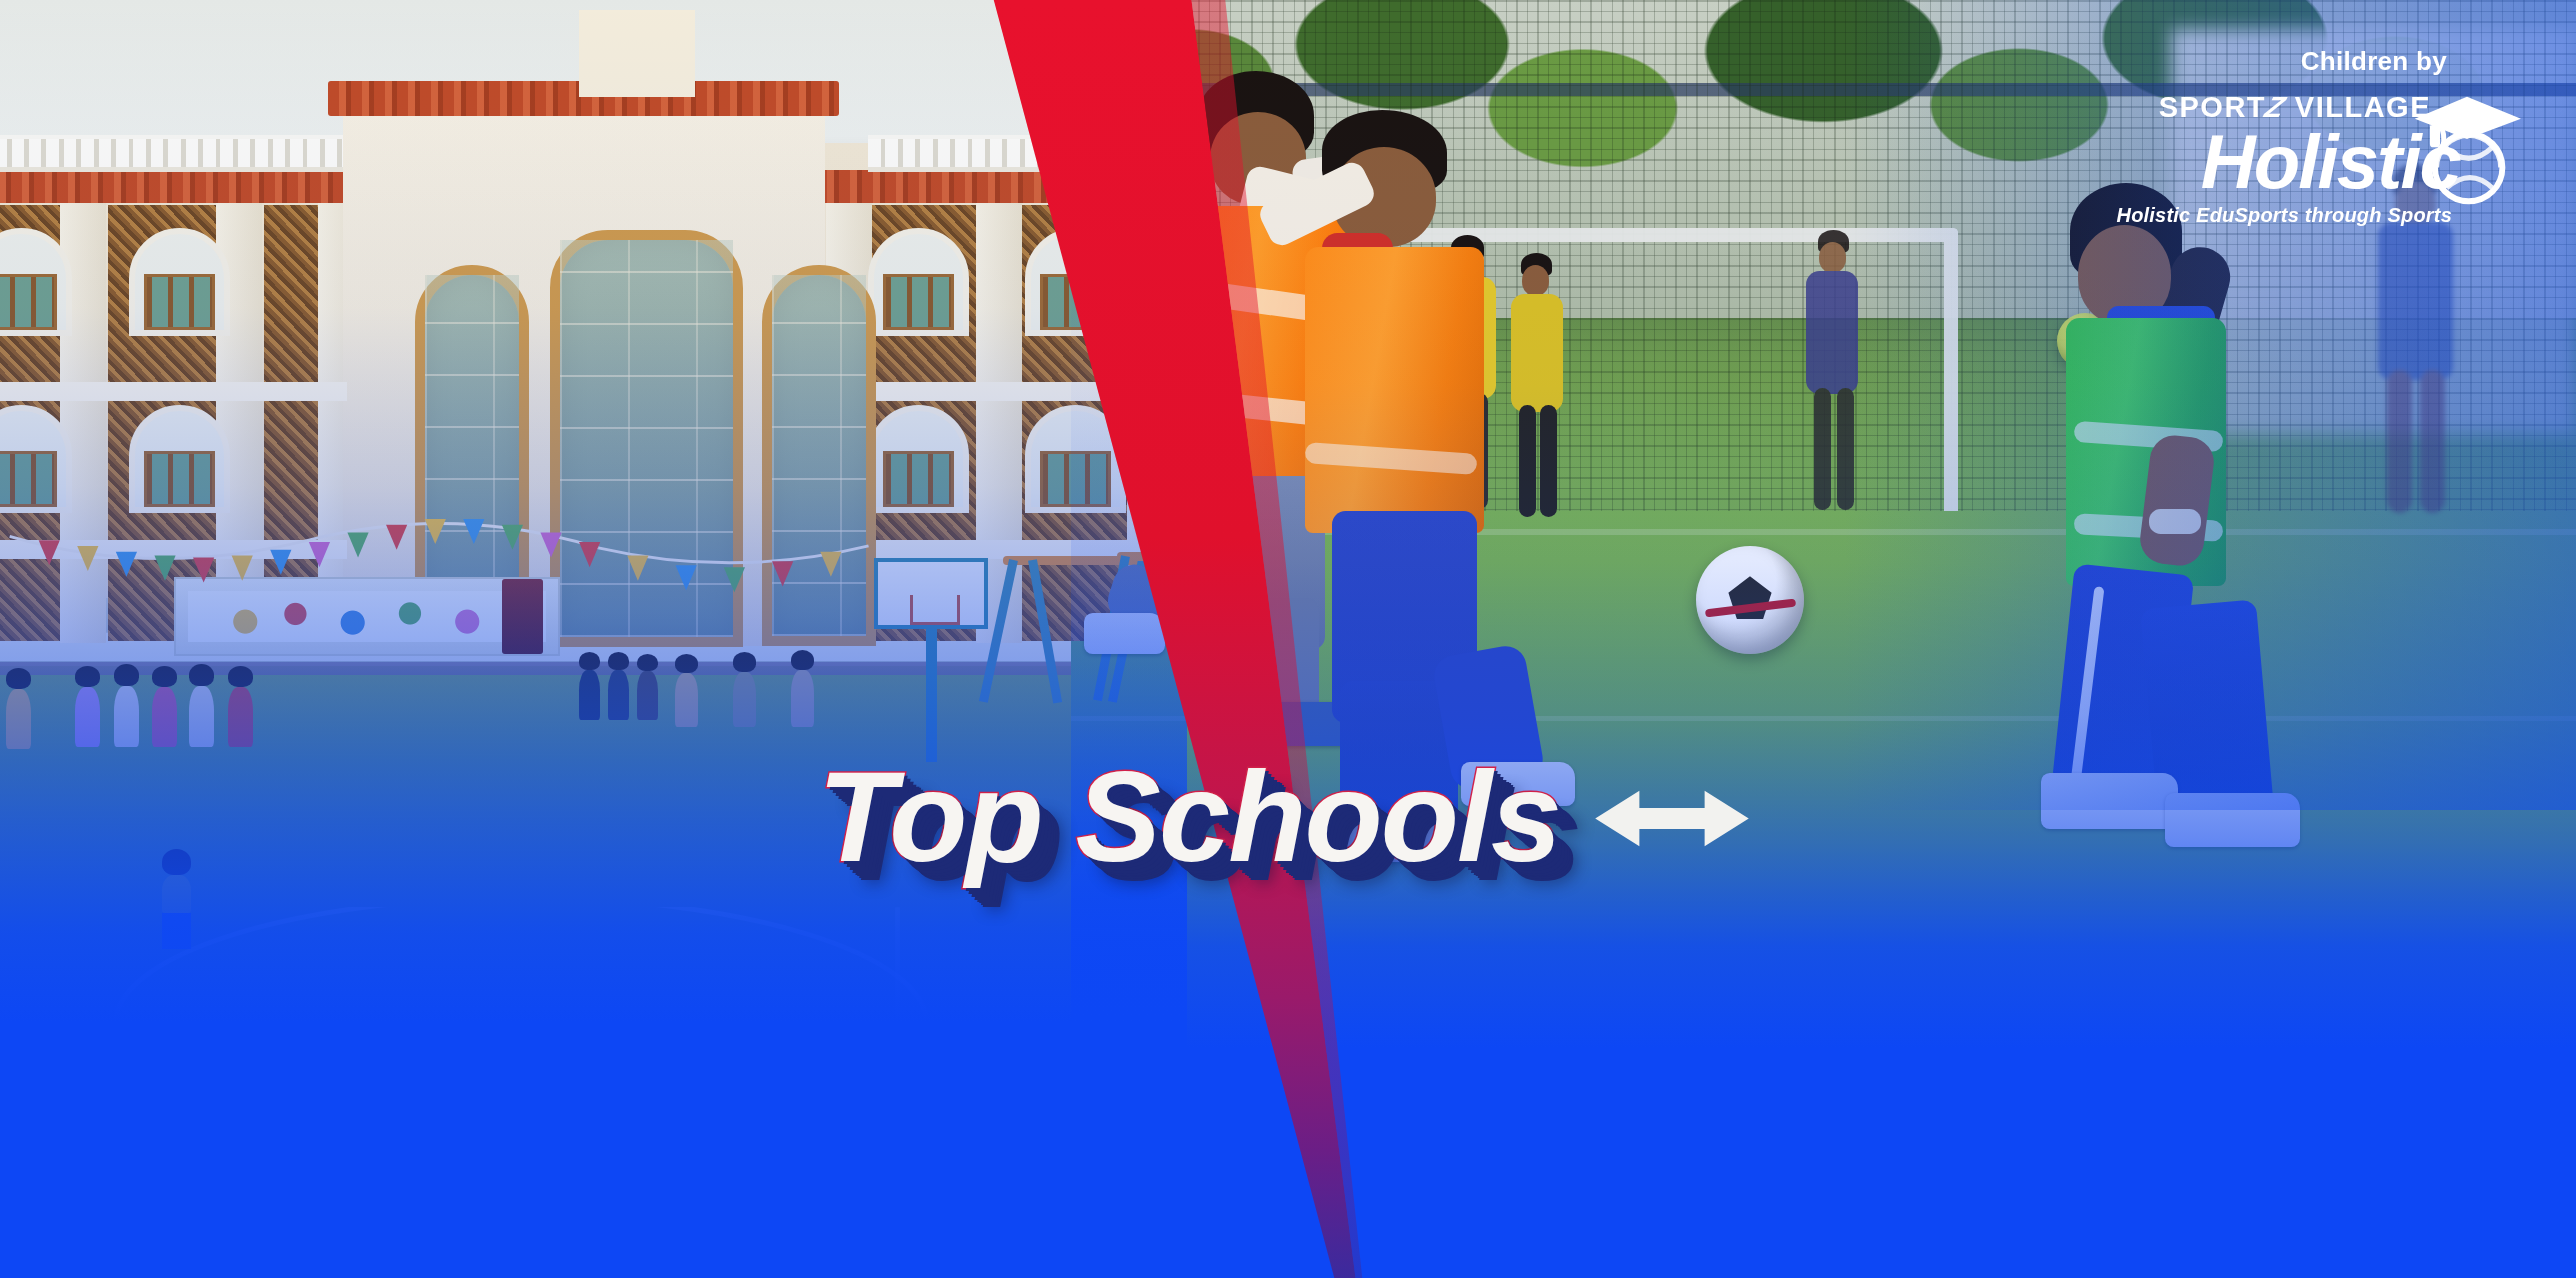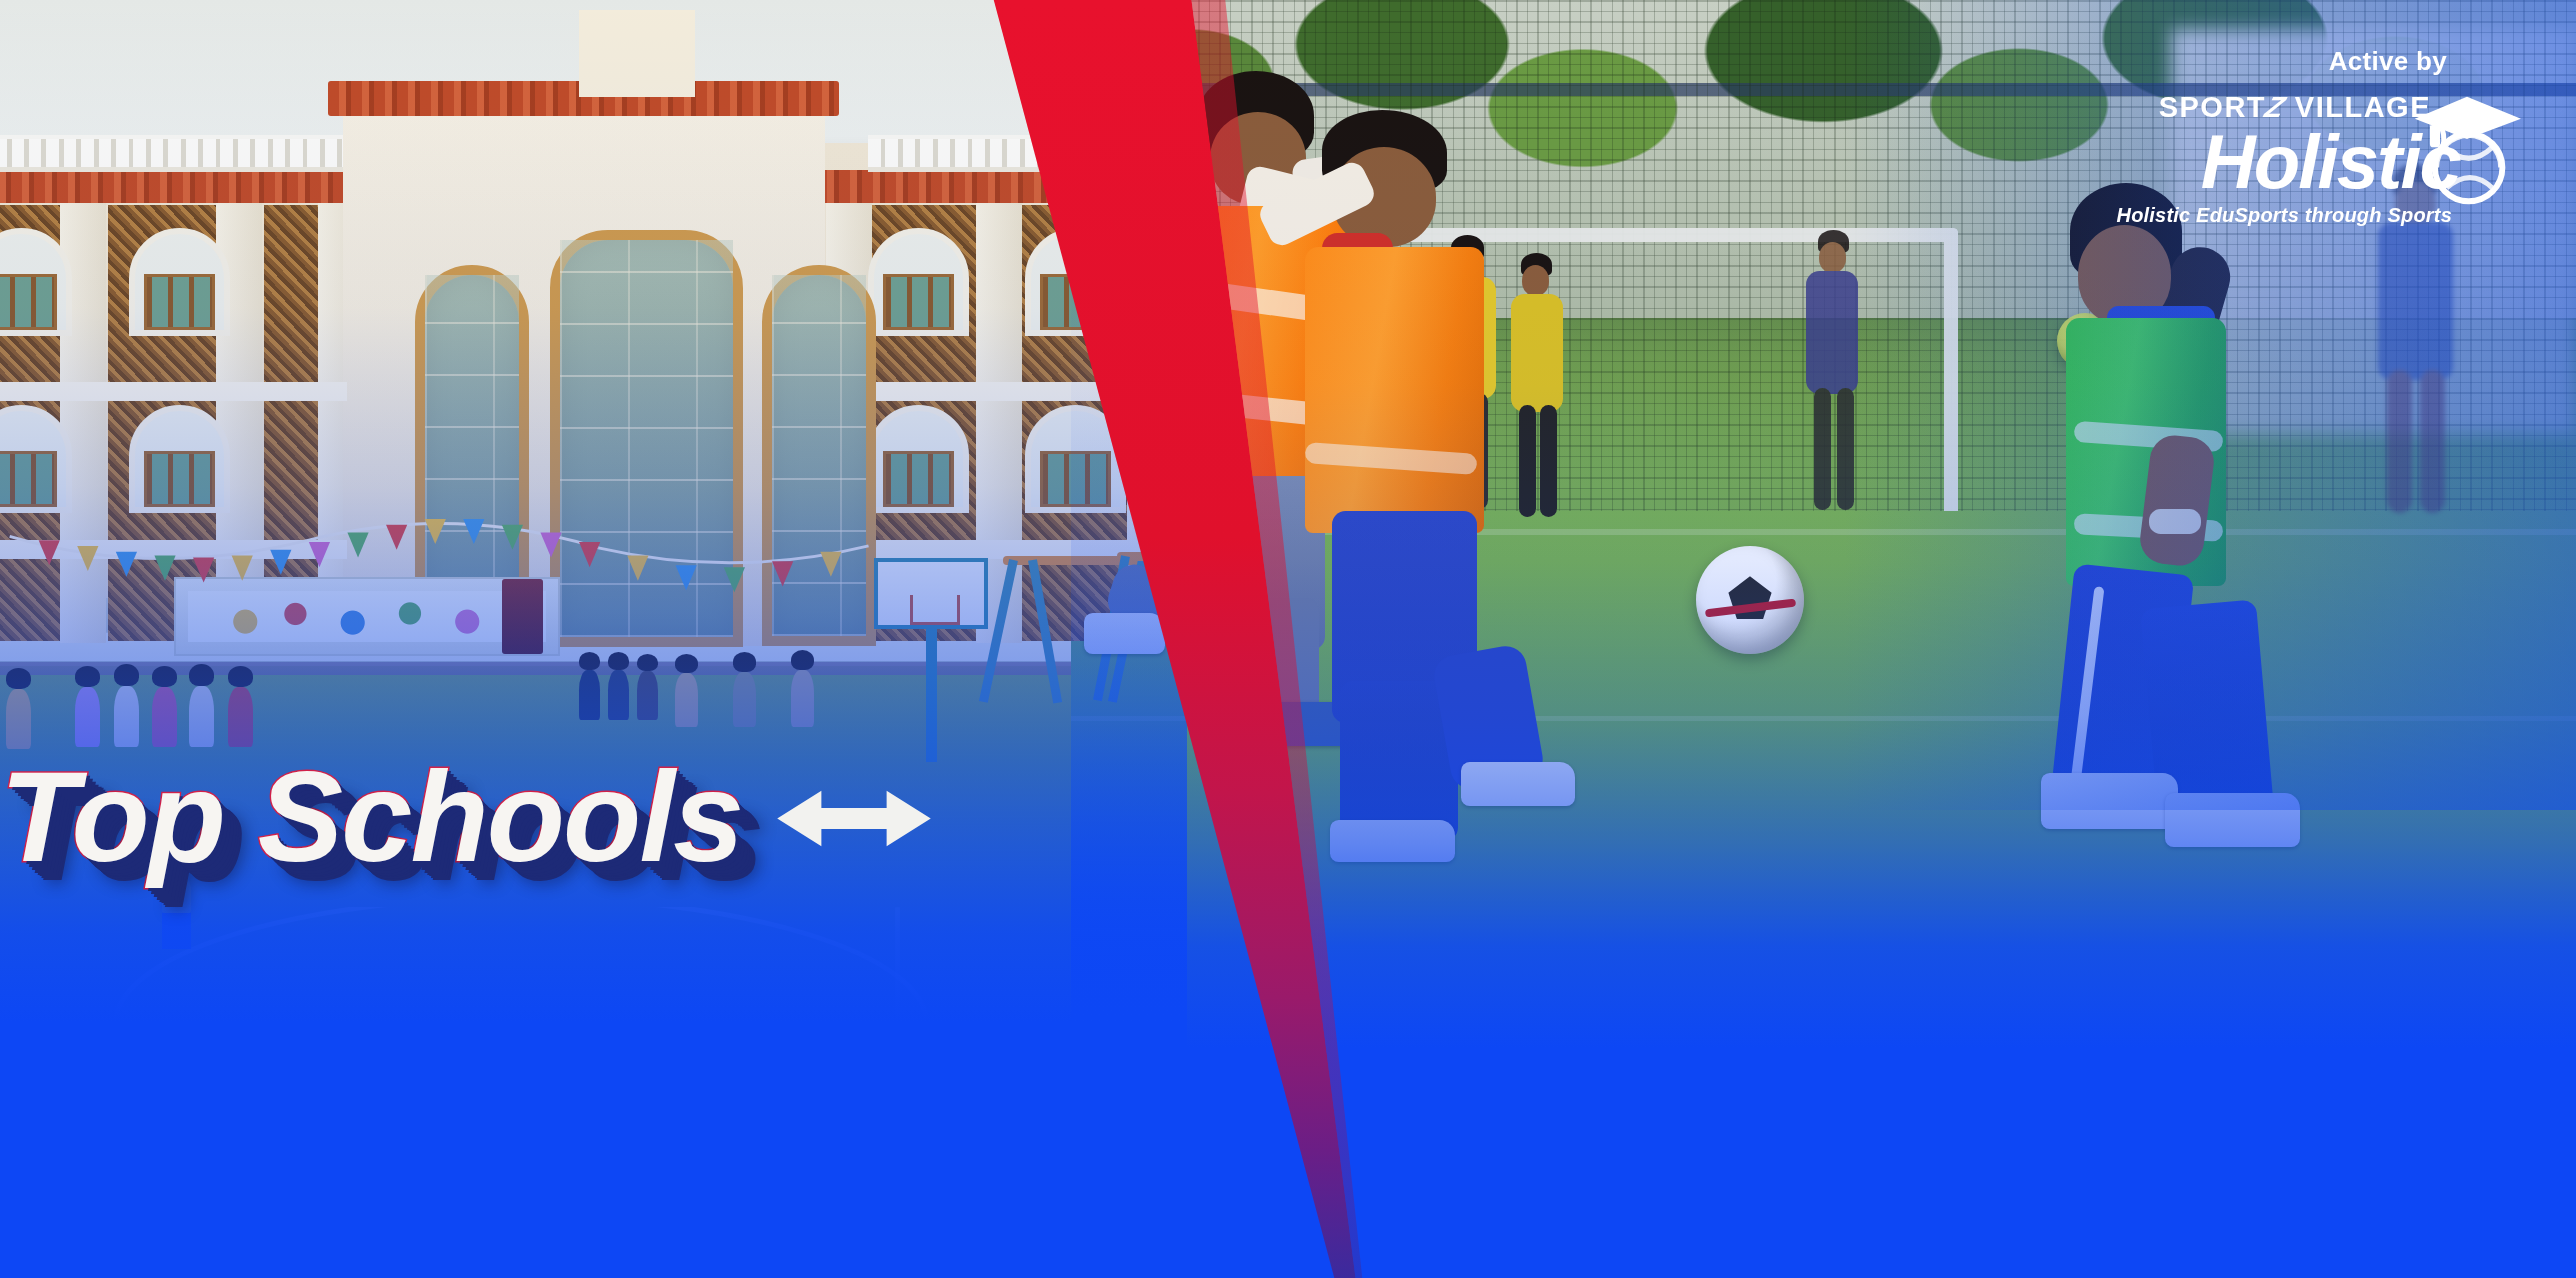--- a/index.html
+++ b/index.html
@@ -268,21 +268,21 @@
   }
   .logo .tag{
     font-size:20px;font-style:italic;font-weight:bold;letter-spacing:0.2px;
     margin:6.8px 68px 0 0;white-space:nowrap;
   }
   .logo-mark{position:absolute;right:-5.8px;top:44px;width:118px;height:118px;}
 
   
   .headline{
     position:absolute;left:0;right:0;top:753px;z-index:70;
-    display:flex;align-items:center;justify-content:flex-start;gap:25px;
+    display:flex;align-items:center;justify-content:center;gap:25px;
   }
   .hl-word{
     font-size:128px;font-weight:900;font-style:italic;
     letter-spacing:-1.9px;line-height:1;
     color:#f7f5f2;
     -webkit-text-stroke:2.9px #d0214a;
     paint-order:stroke fill;
     text-shadow:
       2.9px 2.9px 0 #1d2a77, 5.8px 5.8px 0 #1d2a77, 8.7px 8.7px 0 #1d2a77,
       11.6px 11.6px 0 #1d2a77, 14.5px 13.5px 0 #1d2a77, 16.4px 15.4px 0 #1d2a77,
@@ -621,21 +621,21 @@
         <stop offset="100%" stop-color="#3B2A9E"></stop>
       </linearGradient>
     </defs>
 
     <polygon points="1030,0 1235,0 1405,1325 1383,1325" fill="url(#dividerGrad)"></polygon>
 
     <polygon points="1235,0 1270,0 1412,1325 1405,1325" fill="url(#dividerGrad)" opacity="0.45"></polygon>
   </svg>
 
   <div class="logo">
-    <div class="powered">Active by</div>
+    <div class="powered">Children by</div>
     <div class="sportz"><span>SPORT</span><span class="z">Z</span><span> VILLAGE</span></div>
     <div class="edu">Holistic</div>
     <div class="tag">Holistic EduSports through Sports</div>
     <svg class="logo-mark" viewBox="0 0 140 140">
       <circle cx="72" cy="92" r="40" fill="none" stroke="#ffffff" stroke-width="7"></circle>
       <path d="M34 92 a38 38 0 0 1 76 0" fill="none" stroke="#ffffff" stroke-width="6" opacity=".9"></path>
       <path d="M44 68 q28 26 56 0" fill="none" stroke="#ffffff" stroke-width="6" opacity=".85"></path>
       <path d="M46 116 q28 -24 54 0" fill="none" stroke="#ffffff" stroke-width="6" opacity=".85"></path>
       <path d="M40 44 q6 18 -2 30" fill="none" stroke="#ffffff" stroke-width="6" stroke-linecap="round"></path>
       <polygon points="70,8 134,34 70,58 8,34" fill="#ffffff"></polygon>

